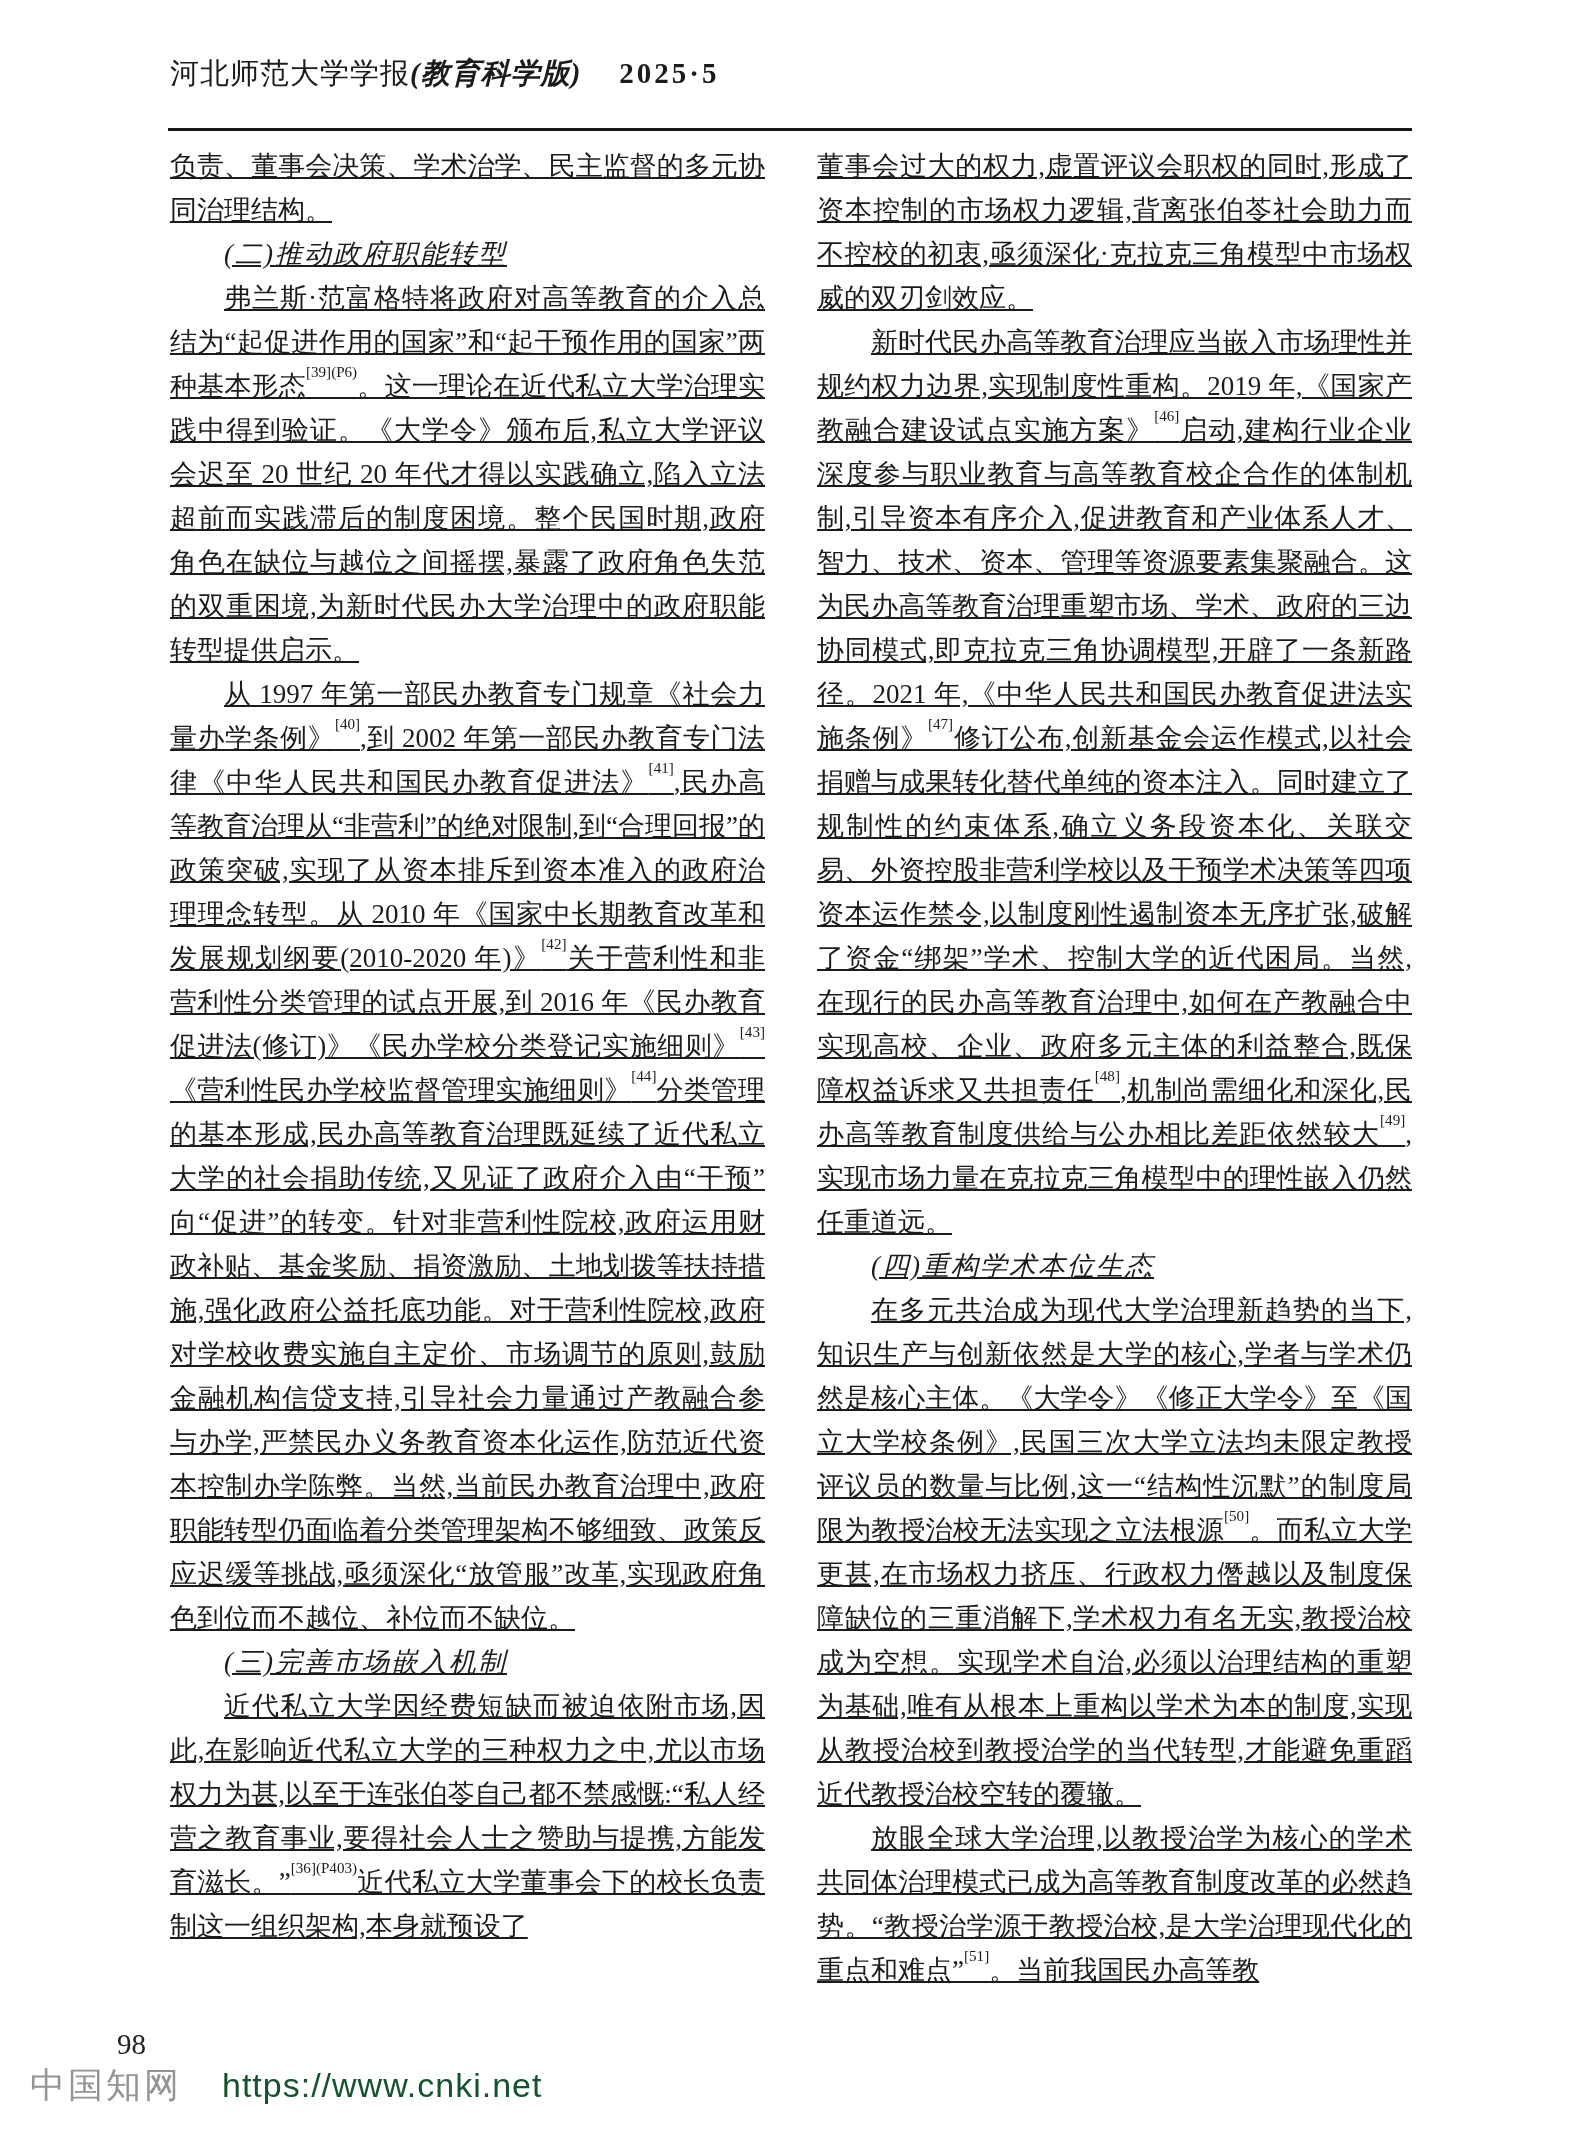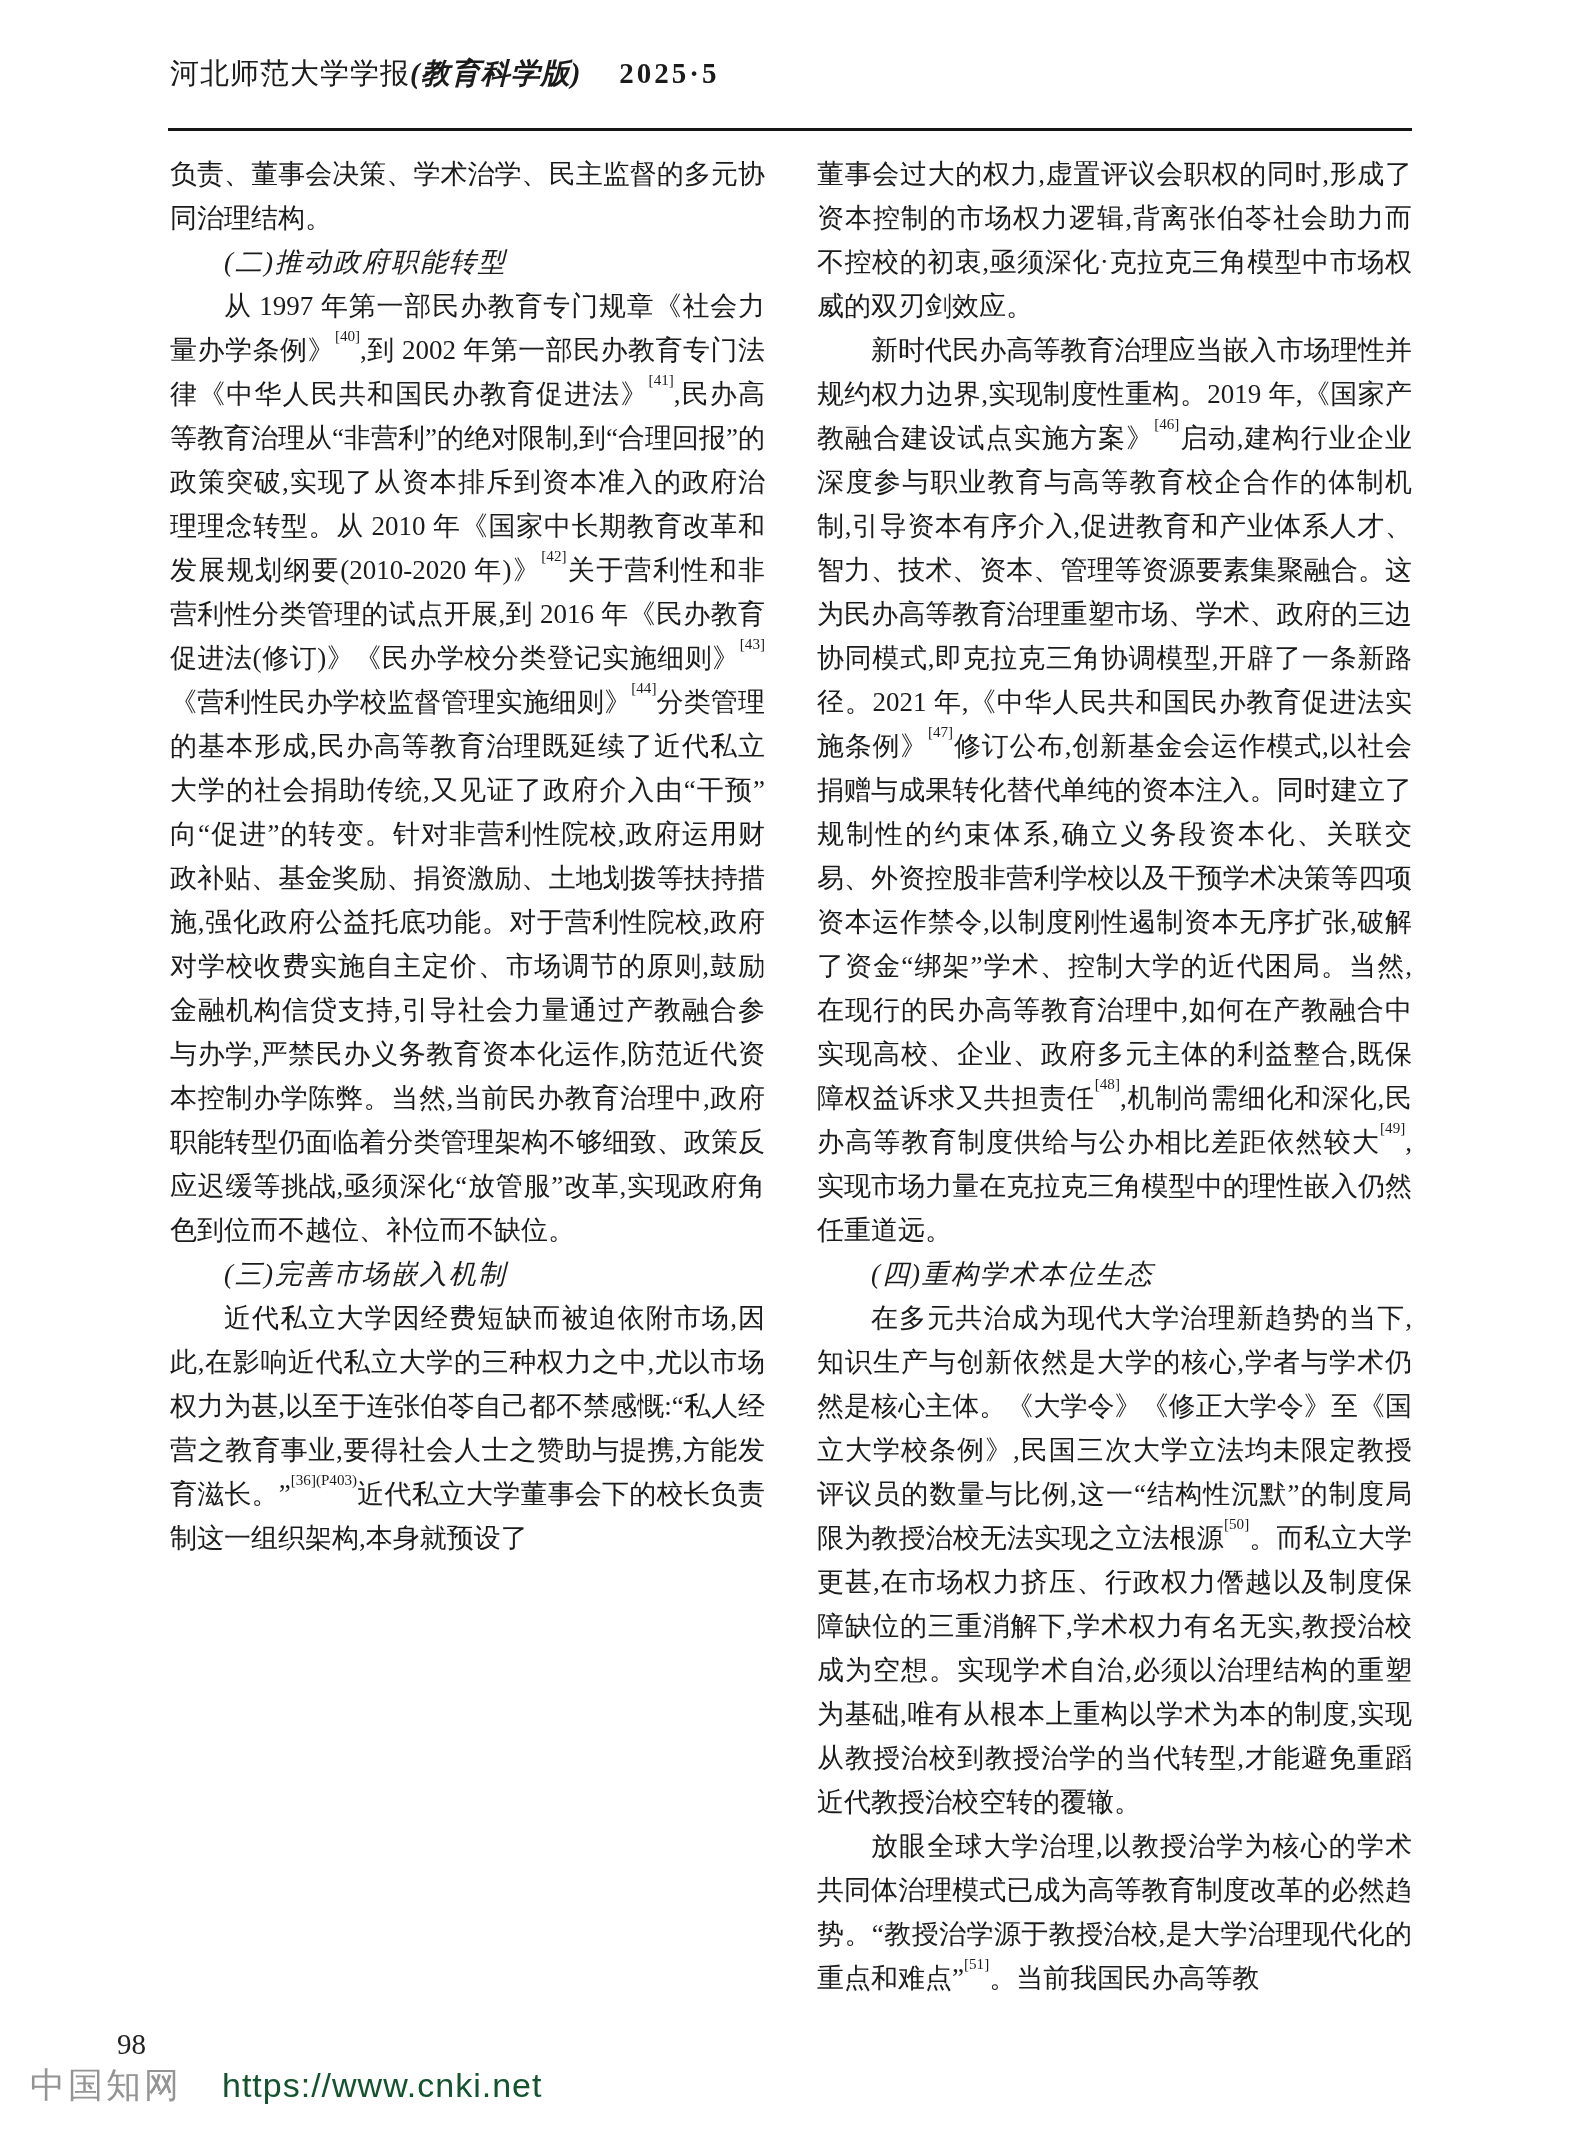--- a/index.html
+++ b/index.html
@@ -17,22 +17,22 @@
     font-size:29px;letter-spacing:1px;white-space:nowrap;
   }
   .header .edition{font-weight:bold;font-style:italic;}
   .header .issue{font-weight:bold;margin-left:38px;letter-spacing:3px;}
   .rule{
     position:absolute;left:168px;top:128px;
     width:1244px;height:3px;background:#161616;
   }
   
   .columns{
-    position:absolute;left:170px;top:152px;width:1242px;
-    display:flex;column-gap:52px;
+    position:absolute;left:170px;top:144px;width:1242px;
+    display:flex;column-gap:52px;text-decoration:underline;
   }
   .column{
     width:595px;
     font-size:27px;line-height:44px;
     text-align:justify;text-justify:inter-character;
   }
   .column p{margin:0;padding:0;}
   p.paragraph{text-indent:2em;}
   p.continuation{text-indent:0;}
   p.heading{text-indent:2em;font-style:italic;font-weight:500;letter-spacing:2px;}
@@ -68,20 +68,21 @@
   <div class="header">
     <span>河北师范大学学报</span><span class="edition">(教育科学版)</span><span class="issue">2025·5</span>
   </div>
 
   <div class="rule"></div>
 
   <div class="columns">
     <div class="column" id="col-left">
         <p class="continuation">负责、董事会决策、学术治学、民主监督的多元协同治理结构。</p>
         <p class="heading">(二)推动政府职能转型</p>
+        <p class="paragraph">弗兰斯·范富格特将政府对高等教育的介入总结为“起促进作用的国家”和“起干预作用的国家”两种基本形态<sup class="cite">[39](P6)</sup>。这一理论在近代私立大学治理实践中得到验证。《大学令》颁布后,私立大学评议会迟至 20 世纪 20 年代才得以实践确立,陷入立法超前而实践滞后的制度困境。整个民国时期,政府角色在缺位与越位之间摇摆,暴露了政府角色失范的双重困境,为新时代民办大学治理中的政府职能转型提供启示。</p>
         <p class="paragraph">从 1997 年第一部民办教育专门规章《社会力量办学条例》<sup class="cite">[40]</sup>,到 2002 年第一部民办教育专门法律《中华人民共和国民办教育促进法》<sup class="cite">[41]</sup>,民办高等教育治理从“非营利”的绝对限制,到“合理回报”的政策突破,实现了从资本排斥到资本准入的政府治理理念转型。从 2010 年《国家中长期教育改革和发展规划纲要(2010-2020 年)》<sup class="cite">[42]</sup>关于营利性和非营利性分类管理的试点开展,到 2016 年《民办教育促进法(修订)》《民办学校分类登记实施细则》<sup class="cite">[43]</sup>《营利性民办学校监督管理实施细则》<sup class="cite">[44]</sup>分类管理的基本形成,民办高等教育治理既延续了近代私立大学的社会捐助传统,又见证了政府介入由“干预”向“促进”的转变。针对非营利性院校,政府运用财政补贴、基金奖励、捐资激励、土地划拨等扶持措施,强化政府公益托底功能。对于营利性院校,政府对学校收费实施自主定价、市场调节的原则,鼓励金融机构信贷支持,引导社会力量通过产教融合参与办学,严禁民办义务教育资本化运作,防范近代资本控制办学陈弊。当然,当前民办教育治理中,政府职能转型仍面临着分类管理架构不够细致、政策反应迟缓等挑战,亟须深化“放管服”改革,实现政府角色到位而不越位、补位而不缺位。</p>
         <p class="heading">(三)完善市场嵌入机制</p>
         <p class="paragraph">近代私立大学因经费短缺而被迫依附市场,因此,在影响近代私立大学的三种权力之中,尤以市场权力为甚,以至于连张伯苓自己都不禁感慨:“私人经营之教育事业,要得社会人士之赞助与提携,方能发育滋长。”<sup class="cite">[36](P403)</sup>近代私立大学董事会下的校长负责制这一组织架构,本身就预设了</p>
       </div>
     <div class="column" id="col-right">
         <p class="continuation">董事会过大的权力,虚置评议会职权的同时,形成了资本控制的市场权力逻辑,背离张伯苓社会助力而不控校的初衷,亟须深化·克拉克三角模型中市场权威的双刃剑效应。</p>
         <p class="paragraph">新时代民办高等教育治理应当嵌入市场理性并规约权力边界,实现制度性重构。2019 年,《国家产教融合建设试点实施方案》<sup class="cite">[46]</sup>启动,建构行业企业深度参与职业教育与高等教育校企合作的体制机制,引导资本有序介入,促进教育和产业体系人才、智力、技术、资本、管理等资源要素集聚融合。这为民办高等教育治理重塑市场、学术、政府的三边协同模式,即克拉克三角协调模型,开辟了一条新路径。2021 年,《中华人民共和国民办教育促进法实施条例》<sup class="cite">[47]</sup>修订公布,创新基金会运作模式,以社会捐赠与成果转化替代单纯的资本注入。同时建立了规制性的约束体系,确立义务段资本化、关联交易、外资控股非营利学校以及干预学术决策等四项资本运作禁令,以制度刚性遏制资本无序扩张,破解了资金“绑架”学术、控制大学的近代困局。当然,在现行的民办高等教育治理中,如何在产教融合中实现高校、企业、政府多元主体的利益整合,既保障权益诉求又共担责任<sup class="cite">[48]</sup>,机制尚需细化和深化,民办高等教育制度供给与公办相比差距依然较大<sup class="cite">[49]</sup>,实现市场力量在克拉克三角模型中的理性嵌入仍然任重道远。</p>
         <p class="heading">(四)重构学术本位生态</p>
         <p class="paragraph">在多元共治成为现代大学治理新趋势的当下,知识生产与创新依然是大学的核心,学者与学术仍然是核心主体。《大学令》《修正大学令》至《国立大学校条例》,民国三次大学立法均未限定教授评议员的数量与比例,这一“结构性沉默”的制度局限为教授治校无法实现之立法根源<sup class="cite">[50]</sup>。而私立大学更甚,在市场权力挤压、行政权力僭越以及制度保障缺位的三重消解下,学术权力有名无实,教授治校成为空想。实现学术自治,必须以治理结构的重塑为基础,唯有从根本上重构以学术为本的制度,实现从教授治校到教授治学的当代转型,才能避免重蹈近代教授治校空转的覆辙。</p>
         <p class="paragraph">放眼全球大学治理,以教授治学为核心的学术共同体治理模式已成为高等教育制度改革的必然趋势。“教授治学源于教授治校,是大学治理现代化的重点和难点”<sup class="cite">[51]</sup>。当前我国民办高等教</p>

